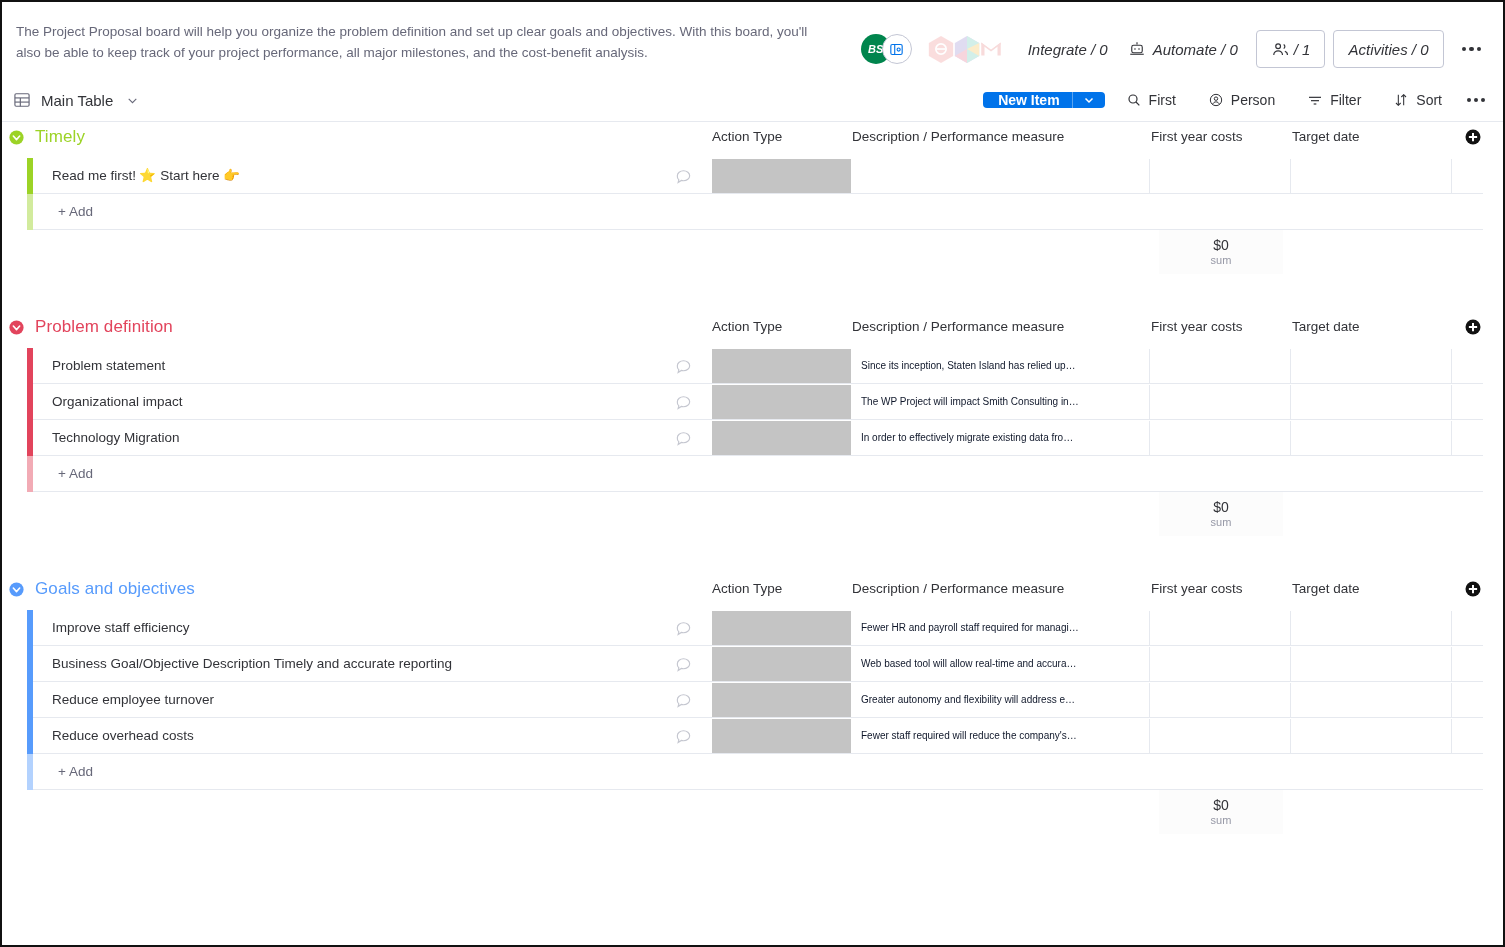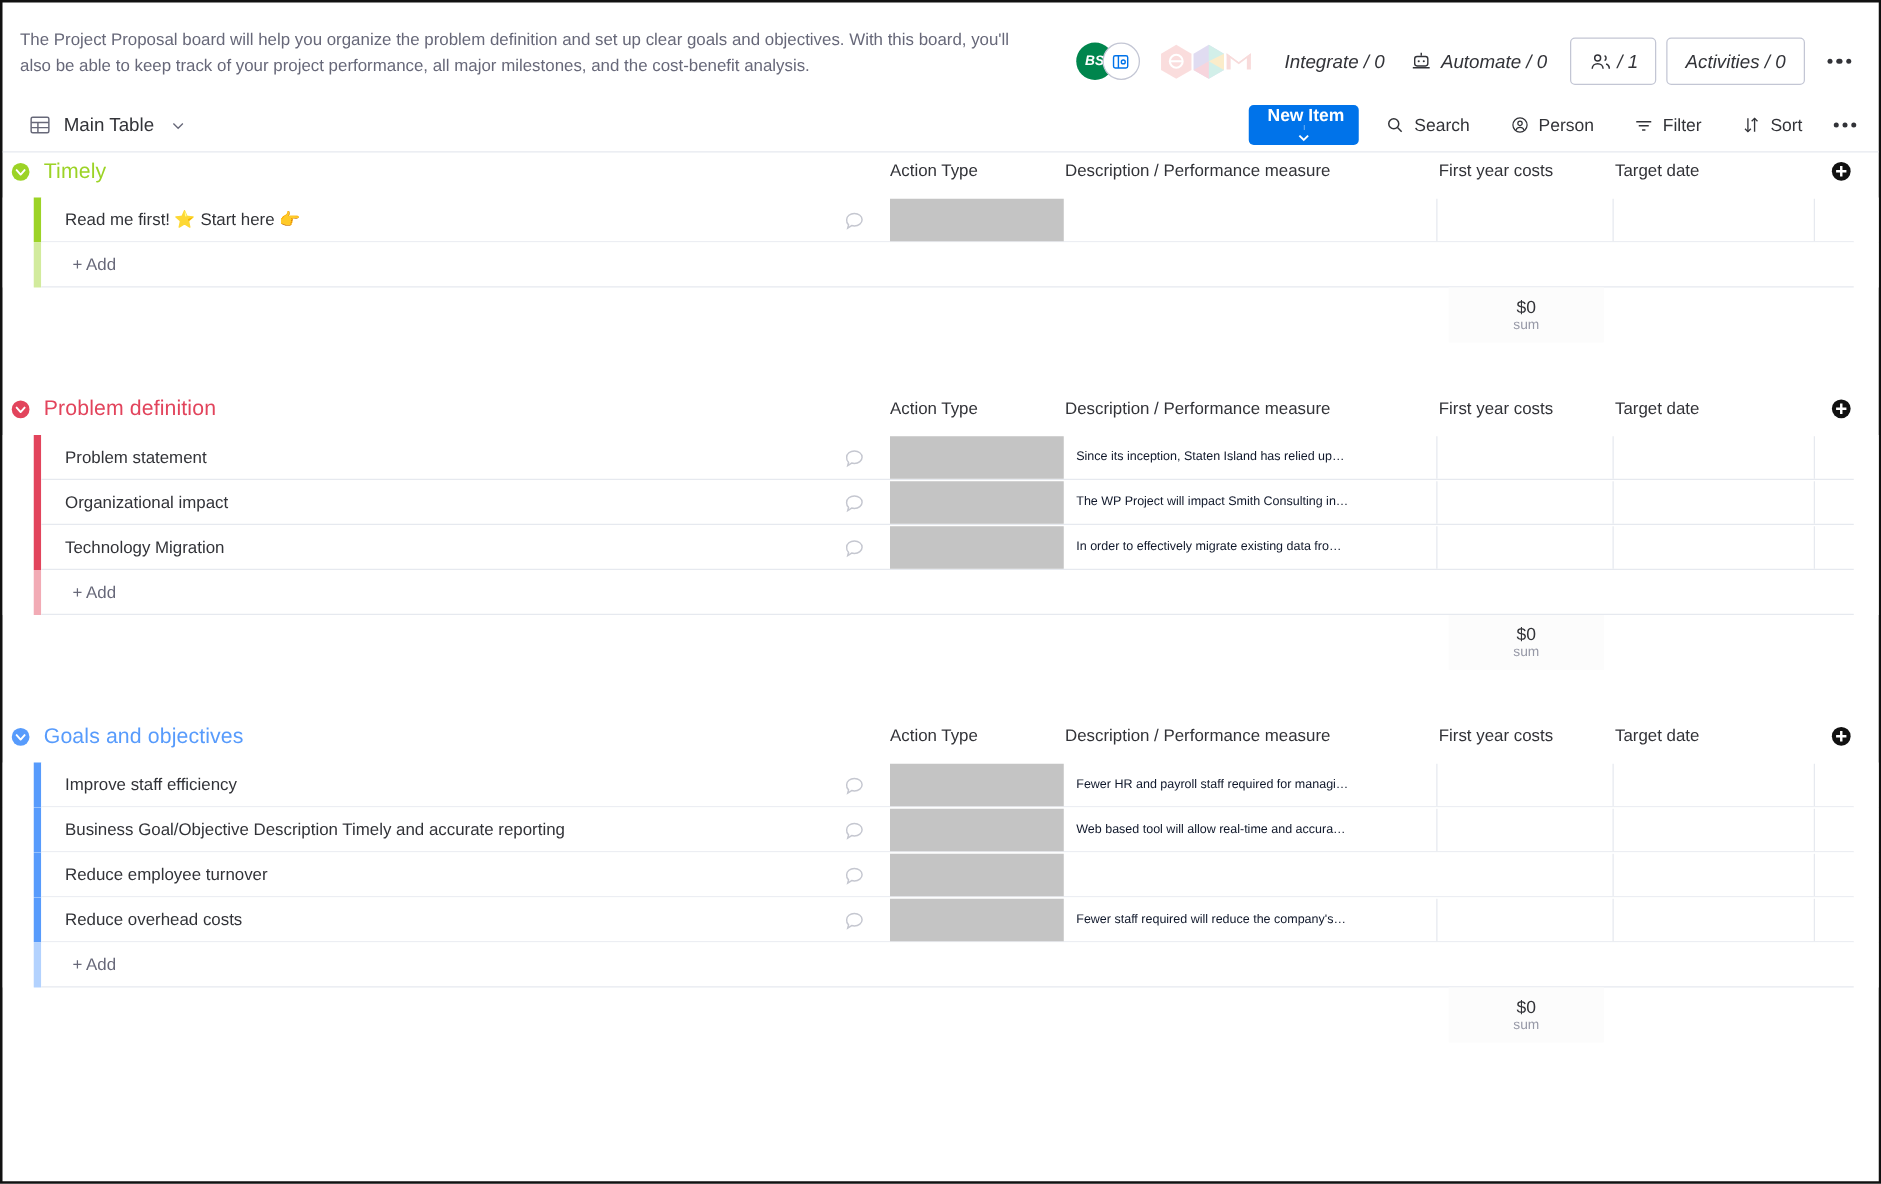--- a/index.html
+++ b/index.html
@@ -70,34 +70,34 @@
   }
   .hdr-box-btn svg { width: 19px; height: 19px; display:block; }
   .kebab {
     margin-left: 12px; padding: 4px 6px; cursor: pointer;
     display: flex; align-items: center; gap: 3px;
   }
   .kebab i { width: 4.5px; height: 4.5px; border-radius: 50%; background: #323338; display:block; }
 
   
   .toolbar {
-    position: relative; margin-top: 16px; padding: 0 18px 0 20px;
+    position: relative; margin-top: 16px; padding: 0 18px 0 10px;
     height: 42px; display: flex; align-items: center;
   }
   .view-tab { display: flex; align-items: center; gap: 9px; cursor: pointer; }
   .view-tab .tbl-icon svg { width: 20px; height: 20px; display: block; color:#676879; }
   .view-tab .vt-label { font-size: 15px; color: #323338; }
   .view-tab .chev svg { width: 13px; height: 13px; display:block; color:#676879; margin-left: 4px;}
   .toolbar-right {
     margin-left: auto; display: flex; align-items: center; gap: 0;
   }
   .new-item-btn {
     display: flex; align-items: center; background: #0073ea; color: #fff;
-    border-radius: 4px; height: 32px; font-size: 14px; font-weight: 700;
-    cursor: pointer; overflow: hidden; flex-direction: column;
+    border-radius: 4px; height: 16px; font-size: 14px; font-weight: 700;
+    cursor: pointer; overflow: hidden;
   }
   .new-item-btn .ni-label { padding: 0 12px 0 15px; }
   .new-item-btn .ni-div { width: 1px; height: 32px; background: rgba(255,255,255,.35); }
   .new-item-btn .ni-chev { padding: 0 10px; display: flex; align-items: center; }
   .new-item-btn .ni-chev svg { width: 12px; height: 12px; display:block; }
   .tb-btn {
     display: flex; align-items: center; gap: 7px;
     font-size: 14px; color: #323338; padding: 7px 11px;
     margin-left: 10px; border-radius: 4px; cursor: pointer; white-space: nowrap;
   }
@@ -314,21 +314,21 @@
         </span>
       </div>
 
       <div class="tb-btn">
         <span>
           <svg viewBox="0 0 24 24" fill="none" stroke="currentColor" stroke-width="1.8">
               <circle cx="10.5" cy="10.5" r="6"></circle>
               <line x1="15" y1="15" x2="20" y2="20"></line>
             </svg>
         </span>
-        <span>Search</span>
+        <span>First</span>
       </div>
 
       <div class="tb-btn">
         <span>
           <svg viewBox="0 0 24 24" fill="none" stroke="currentColor" stroke-width="1.5">
               <circle cx="12" cy="12" r="8.5"></circle>
               <circle cx="12" cy="10" r="2.6"></circle>
               <path d="M7.2 18.2c.7-2.2 2.5-3.4 4.8-3.4s4.1 1.2 4.8 3.4"></path>
             </svg>
         </span>
@@ -562,20 +562,21 @@
           <div class="row">
             <span class="row-bar" style="background:#579BFC"></span>
             <span class="row-white"></span>
             <span class="row-name">Reduce employee turnover</span>
             <span class="row-chat">
               <svg viewBox="0 0 24 24" fill="none" stroke="currentColor" stroke-width="1.4">
                 <path d="M4 10.5c0-3.3 3.3-6 7.4-6s7.4 2.7 7.4 6-3.3 6-7.4 6c-.9 0-1.8-.1-2.6-.4L5 18.5l.8-3A5.9 5.9 0 014 10.5z"></path>
               </svg>
             </span>
             <span class="cell-action"></span>
+            <span class="cell-desc">Greater autonomy and flexibility will address e…</span>
             <span class="cell-cost"></span>
             <span class="cell-date"></span>
             <span class="cell-tail"></span>
           </div>
           <div class="row">
             <span class="row-bar" style="background:#579BFC"></span>
             <span class="row-white"></span>
             <span class="row-name">Reduce overhead costs</span>
             <span class="row-chat">
               <svg viewBox="0 0 24 24" fill="none" stroke="currentColor" stroke-width="1.4">

